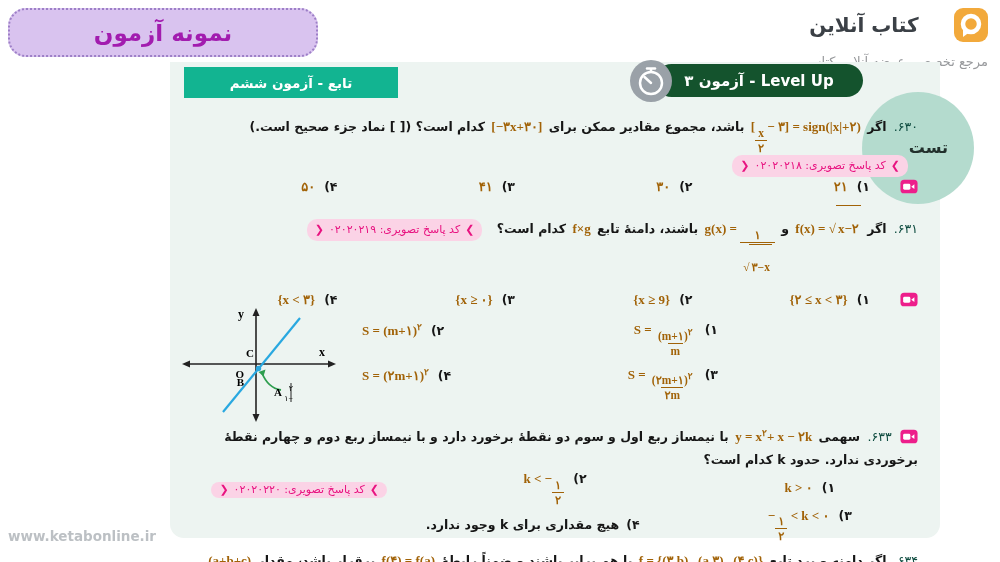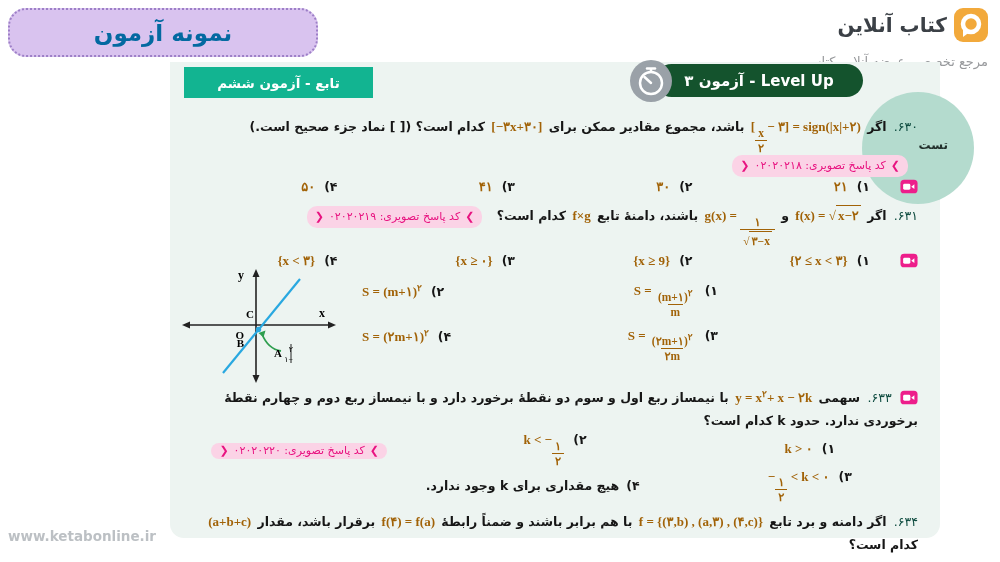--- a/index.html
+++ b/index.html
@@ -2,54 +2,54 @@
 <html lang="fa"><head>
 <meta charset="utf-8">
 <style>
   html,body{margin:0;padding:0}
   body{width:1000px;height:562px;position:relative;background:#ffffff;overflow:hidden;
        font-family:"DejaVu Sans",sans-serif}
   
   .sample-badge{position:absolute;left:8px;top:8px;width:306px;height:45px;
     background:#d9c3ef;border:2px dotted #9d7fc7;border-radius:18px;
     display:flex;align-items:center;justify-content:center;
-    font-size:23px;font-weight:700;color:#0369a1}
+    font-size:23px;font-weight:700;color:#a21caf}
   
   .logo{position:absolute;right:12px;top:8px;text-align:center;direction:rtl}
-  .logo-row{display:flex;align-items:center;gap:7px;justify-content:flex-start}
+  .logo-row{display:flex;align-items:center;gap:7px;justify-content:space-between}
   .logo-title{font-size:20px;font-weight:700;color:#3b4046}
   .logo-tag{font-size:13px;color:#97999c;margin-top:12px;letter-spacing:.5px}
   
   .card{position:absolute;left:170px;top:62px;width:770px;height:476px;
         background:#edf4f1;border-radius:0 0 14px 14px}
   .side-circle{position:absolute;right:-34px;top:30px;width:112px;height:112px;
         border-radius:50%;background:#b4dbce;z-index:0}
-  .side-label{position:absolute;right:-8px;top:76px;font-size:12px;font-weight:700;color:#22302c;z-index:2}
-  .hdr-left{position:absolute;left:14px;top:5px;width:189px;height:31px;background:#12b491;
+  .side-label{position:absolute;right:-8px;top:76px;font-size:16px;font-weight:700;color:#22302c;z-index:2}
+  .hdr-left{position:absolute;left:14px;top:5px;width:214px;height:31px;background:#12b491;
         color:#fff;font-size:13.5px;font-weight:700;display:flex;align-items:center;justify-content:center;z-index:1}
   .hdr-right{position:absolute;left:485px;top:2px;width:208px;height:33px;background:#14532d;
         border-radius:17px;color:#fff;font-size:15px;font-weight:700;display:flex;align-items:center;
         justify-content:center;z-index:1}
   .timer{position:absolute;left:460px;top:-2px;width:42px;height:42px;border-radius:50%;
         background:#9aa1a8;z-index:2;display:flex;align-items:center;justify-content:center}
   
   .content{position:relative;z-index:1;padding:52px 22px 0 20px;direction:rtl}
   .q{margin-top:10px}
   .q-line{font-size:12.5px;font-weight:600;color:#161616;line-height:1.75;text-align:right}
   .q-num{color:#0c4a3e;font-weight:400;margin-left:3px}
   .math{font-family:"Liberation Serif",serif;font-weight:600;font-size:13px;direction:ltr;
         unicode-bidi:isolate;display:inline-block;padding:0 2px;color:#a16207}
   .math sup{font-size:9px}
   .frac{display:inline-flex;flex-direction:column;align-items:center;vertical-align:-0.5em;
         line-height:1.05;font-size:0.88em}
   .frac .ft{padding:0 3px 1px}
   .frac .fb{border-top:1.3px solid currentColor;padding:1px 3px 0}
   .sqrt{display:inline-block;white-space:nowrap}
   .sqrt::before{content:"√"}
-  .sqrt .rad{border-top:1.3px solid currentColor;padding:3px 2px;display:inline-block;line-height:1.15}
+  .sqrt .rad{border-top:1.3px solid currentColor;padding:16px 2px;display:inline-block;line-height:1.15}
   .code-badge{display:inline-block;background:#fbd3e6;color:#e81380;font-size:11px;font-weight:400;
         padding:1px 8px 2px;border-radius:10px;margin:0 10px;cursor:pointer}
   .code-badge::before{content:"❯";margin-left:5px;font-weight:900}
   .code-badge::after{content:"❮";margin-right:5px;font-weight:900}
   .opts{display:flex;align-items:center;direction:rtl;margin-top:2px}
   .opt-grid{flex:1;display:grid;grid-template-columns:repeat(4,1fr);direction:rtl}
   .opt{text-align:right;padding-right:30px;font-size:12.5px;font-weight:600;color:#161616}
   .opt b{margin-left:7px;font-weight:700}
   .cam{flex:0 0 auto;cursor:pointer}
   

